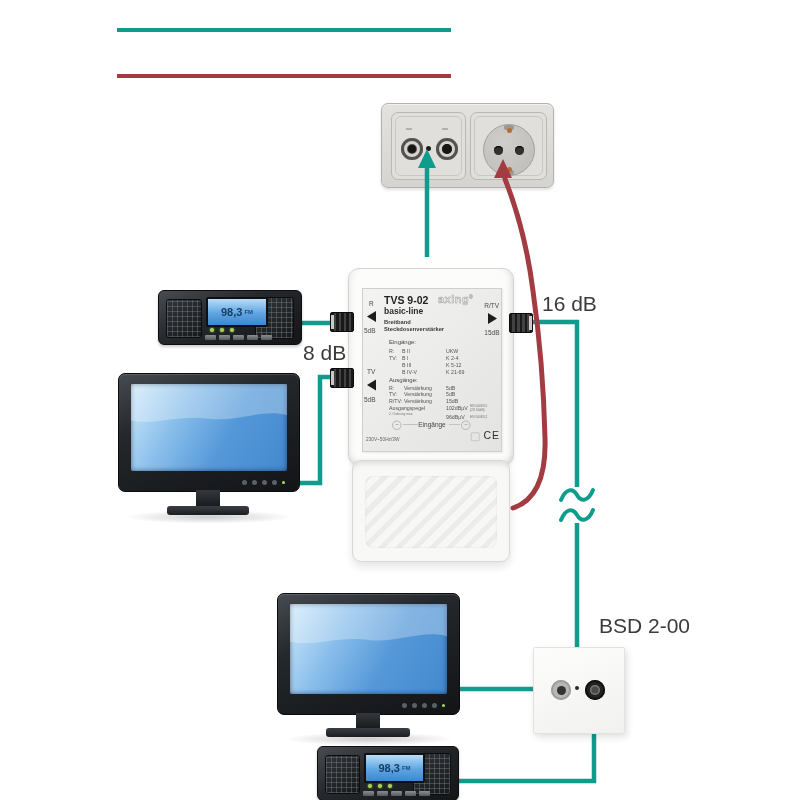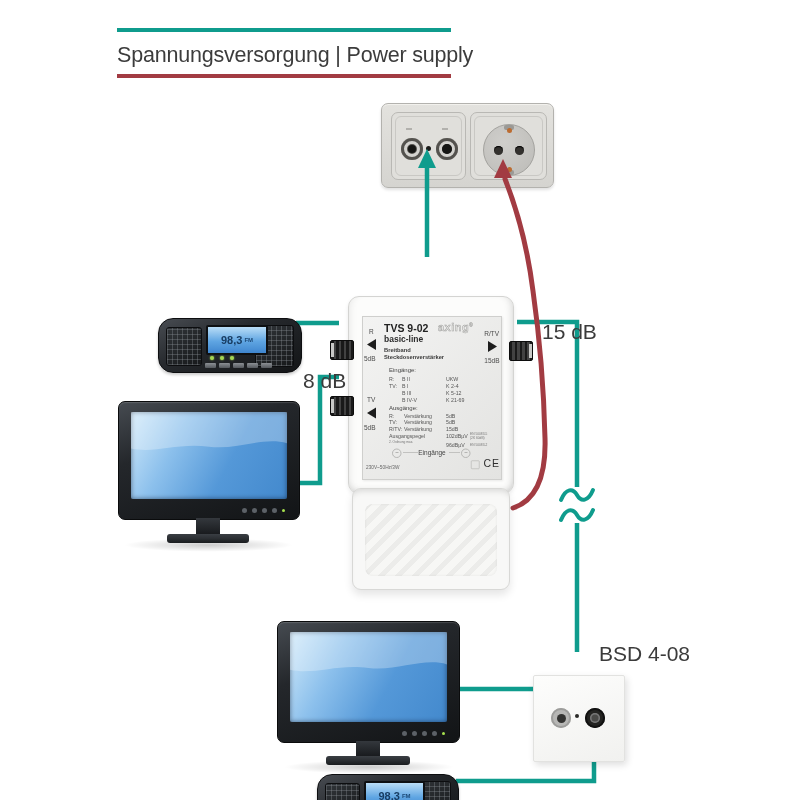--- a/index.html
+++ b/index.html
@@ -25,21 +25,21 @@
   #schuko-face{position:absolute;left:12px;top:11px;width:50px;height:50px;border-radius:50%;
     background:radial-gradient(circle at 40% 35%,#cfcecb,#bcbbb7);border:1px solid #a3a29e;}
   .schuko-hole{position:absolute;width:9px;height:9px;border-radius:50%;background:#33312e;box-shadow:inset 0 1px 1px #000;}
   .schuko-notch{position:absolute;left:20px;width:10px;height:5px;background:#9a9995;border-radius:2px;}
   .earth-clip{position:absolute;left:23px;width:5px;height:5px;border-radius:50%;background:#bc6b30;}
 
   
   #cables{left:0;top:0;z-index:2;}
 
   
-  .z3{z-index:3;margin-top:28px;}
+  .z3{z-index:3;}
   #amp-top{left:348px;top:268px;width:164px;height:196px;background:#fcfcfb;border:1px solid #d4d4d2;border-radius:11px;
     box-shadow:inset -7px 0 9px -7px rgba(0,0,0,0.18), inset 7px 0 9px -7px rgba(0,0,0,0.10), inset 0 -8px 9px -7px rgba(0,0,0,0.14), 0 2px 4px rgba(0,0,0,0.08);}
   #amp-bottom{left:352px;top:460px;width:156px;height:100px;background:#f8f8f7;border:1px solid #d8d8d6;border-radius:9px;
     box-shadow:inset 0 6px 7px -5px rgba(0,0,0,0.16), 0 5px 9px rgba(0,0,0,0.10);}
   #amp-hatch{position:absolute;left:12px;top:15px;width:132px;height:72px;border-radius:8px;
     background:repeating-linear-gradient(135deg,#ececea 0 5px,#f7f7f5 5px 12px);box-shadow:inset 0 0 3px rgba(0,0,0,0.07);}
   #amp-plate{left:362px;top:288px;width:138px;height:162px;background:linear-gradient(135deg,#f3f3f2,#e3e3e1);
     border:1px solid #cfcfcd;box-shadow:1px 1px 2px rgba(0,0,0,0.08);}
   #amp-plate-inner{position:absolute;width:276px;height:324px;transform:scale(0.5);transform-origin:0 0;}
   .pl{position:absolute;white-space:nowrap;color:#3a3a3a;}
@@ -88,21 +88,21 @@
     box-shadow:inset 0 0 5px rgba(0,10,30,0.55);}
   .tv-wave{position:absolute;inset:0;width:100%;height:100%;}
   .tv-btns{position:absolute;right:14px;bottom:6px;display:flex;gap:5px;align-items:center;}
   .tv-dot{width:5px;height:5px;border-radius:50%;background:#5c6167;}
   .tv-led{width:3px;height:3px;border-radius:50%;background:#a6e04e;}
   .tv-neck{position:absolute;background:linear-gradient(180deg,#34383d,#17191c);}
   .tv-base{position:absolute;border-radius:3px;background:linear-gradient(180deg,#3a3e43,#1d2023);}
   .tv-shadow{position:absolute;border-radius:50%;background:radial-gradient(ellipse at center, rgba(0,0,0,0.20) 0%, rgba(0,0,0,0) 68%);}
 
   
-  .radio{position:absolute;border-radius:15px;border:1px solid #0d0e10;
+  .radio{position:absolute;border-radius:6px;border:1px solid #0d0e10;
     background:linear-gradient(155deg,#484c52 0%,#26292d 40%,#131517 100%);box-shadow:0 2px 3px rgba(0,0,0,0.2);}
   .grille{position:absolute;border-radius:3px;border:1px solid #0c0d0f;
     background-image:repeating-linear-gradient(90deg,rgba(140,146,152,0.35) 0 1px,transparent 1px 5px),
                      repeating-linear-gradient(0deg,rgba(140,146,152,0.35) 0 1px,transparent 1px 5px),
                      linear-gradient(145deg,#303438,#17191b);}
   .lcd{position:absolute;left:47px;top:6px;width:58px;height:26px;border:2px solid #0e1012;border-radius:2px;
     background:linear-gradient(180deg,#b9ddf7 0%,#5fa5e2 55%,#3f86cf 100%);
     display:flex;align-items:center;justify-content:center;gap:2px;}
   .lcd .freq{font-size:11px;font-weight:700;color:#183d63;}
   .lcd .band{font-size:6px;font-weight:700;color:#1d4a77;}
@@ -110,21 +110,20 @@
   .led{width:4px;height:4px;border-radius:50%;background:#a3d553;box-shadow:0 0 2px #a3d553;}
   .rbtns{position:absolute;left:46px;top:44px;display:flex;gap:3px;}
   .rbtn{width:11px;height:5px;border-radius:1px;background:linear-gradient(180deg,#8b8f94,#55595e);}
 </style>
 </head>
 <body>
 
 <div id="scene">
 
   <div class="abs rule" style="left:117px;top:28px;width:334px;background:#0f9c8d;"></div>
-  <div class="abs legend-text" style="left:117px;top:43px;">Spannungsversorgung | Power supply</div>
   <div class="abs rule" style="left:117px;top:74px;width:334px;background:#a23b42;"></div>
 
   <div class="abs" id="wall-socket">
     <div class="socket-module" id="antenna-module">
       <div class="tick" style="left:14px;top:15px;"></div>
       <div class="tick" style="left:50px;top:15px;"></div>
       <div class="coax-conn" style="left:9px;top:25px;">
         <span class="pin" style="left:7px;top:7px;width:8px;height:8px;"></span>
       </div>
       <div class="coax-conn" style="left:44px;top:25px;">
@@ -232,22 +231,22 @@
       <div class="screw-line" style="left:172px;width:22px;"></div>
       <div class="screw" style="left:196px;top:263px;"></div>
 
       <div class="pl micro" style="left:6px;top:296px;font-size:9.5px;color:#666;">230V~50Hz/3W</div>
       <div class="ce-square"></div>
       <div class="pl ce-mark">CE</div>
     </div>
   </div>
 
   <div class="abs z3 big-label" style="left:303px;top:341px;">8 dB</div>
-  <div class="abs z3 big-label" style="left:542px;top:292px;">15 dB</div>
-  <div class="abs z3 big-label" style="left:599px;top:614px;">BSD 4-08</div>
+  <div class="abs z3 big-label" style="left:542px;top:292px;">16 dB</div>
+  <div class="abs z3 big-label" style="left:599px;top:614px;">BSD 2-00</div>
 
   <div class="abs z3" id="bsd-outlet">
     <div class="bsd-conn" id="bsd-conn-left"></div>
     <div class="bsd-conn" id="bsd-conn-right"></div>
   </div>
   <div class="abs z3" id="bsd-dot"></div>
 
   <div class="abs z3" style="left:118px;top:373px;width:180px;height:152px;">
     <div class="tv-frame" style="width:180px;height:117px;">
       <div class="tv-screen">

